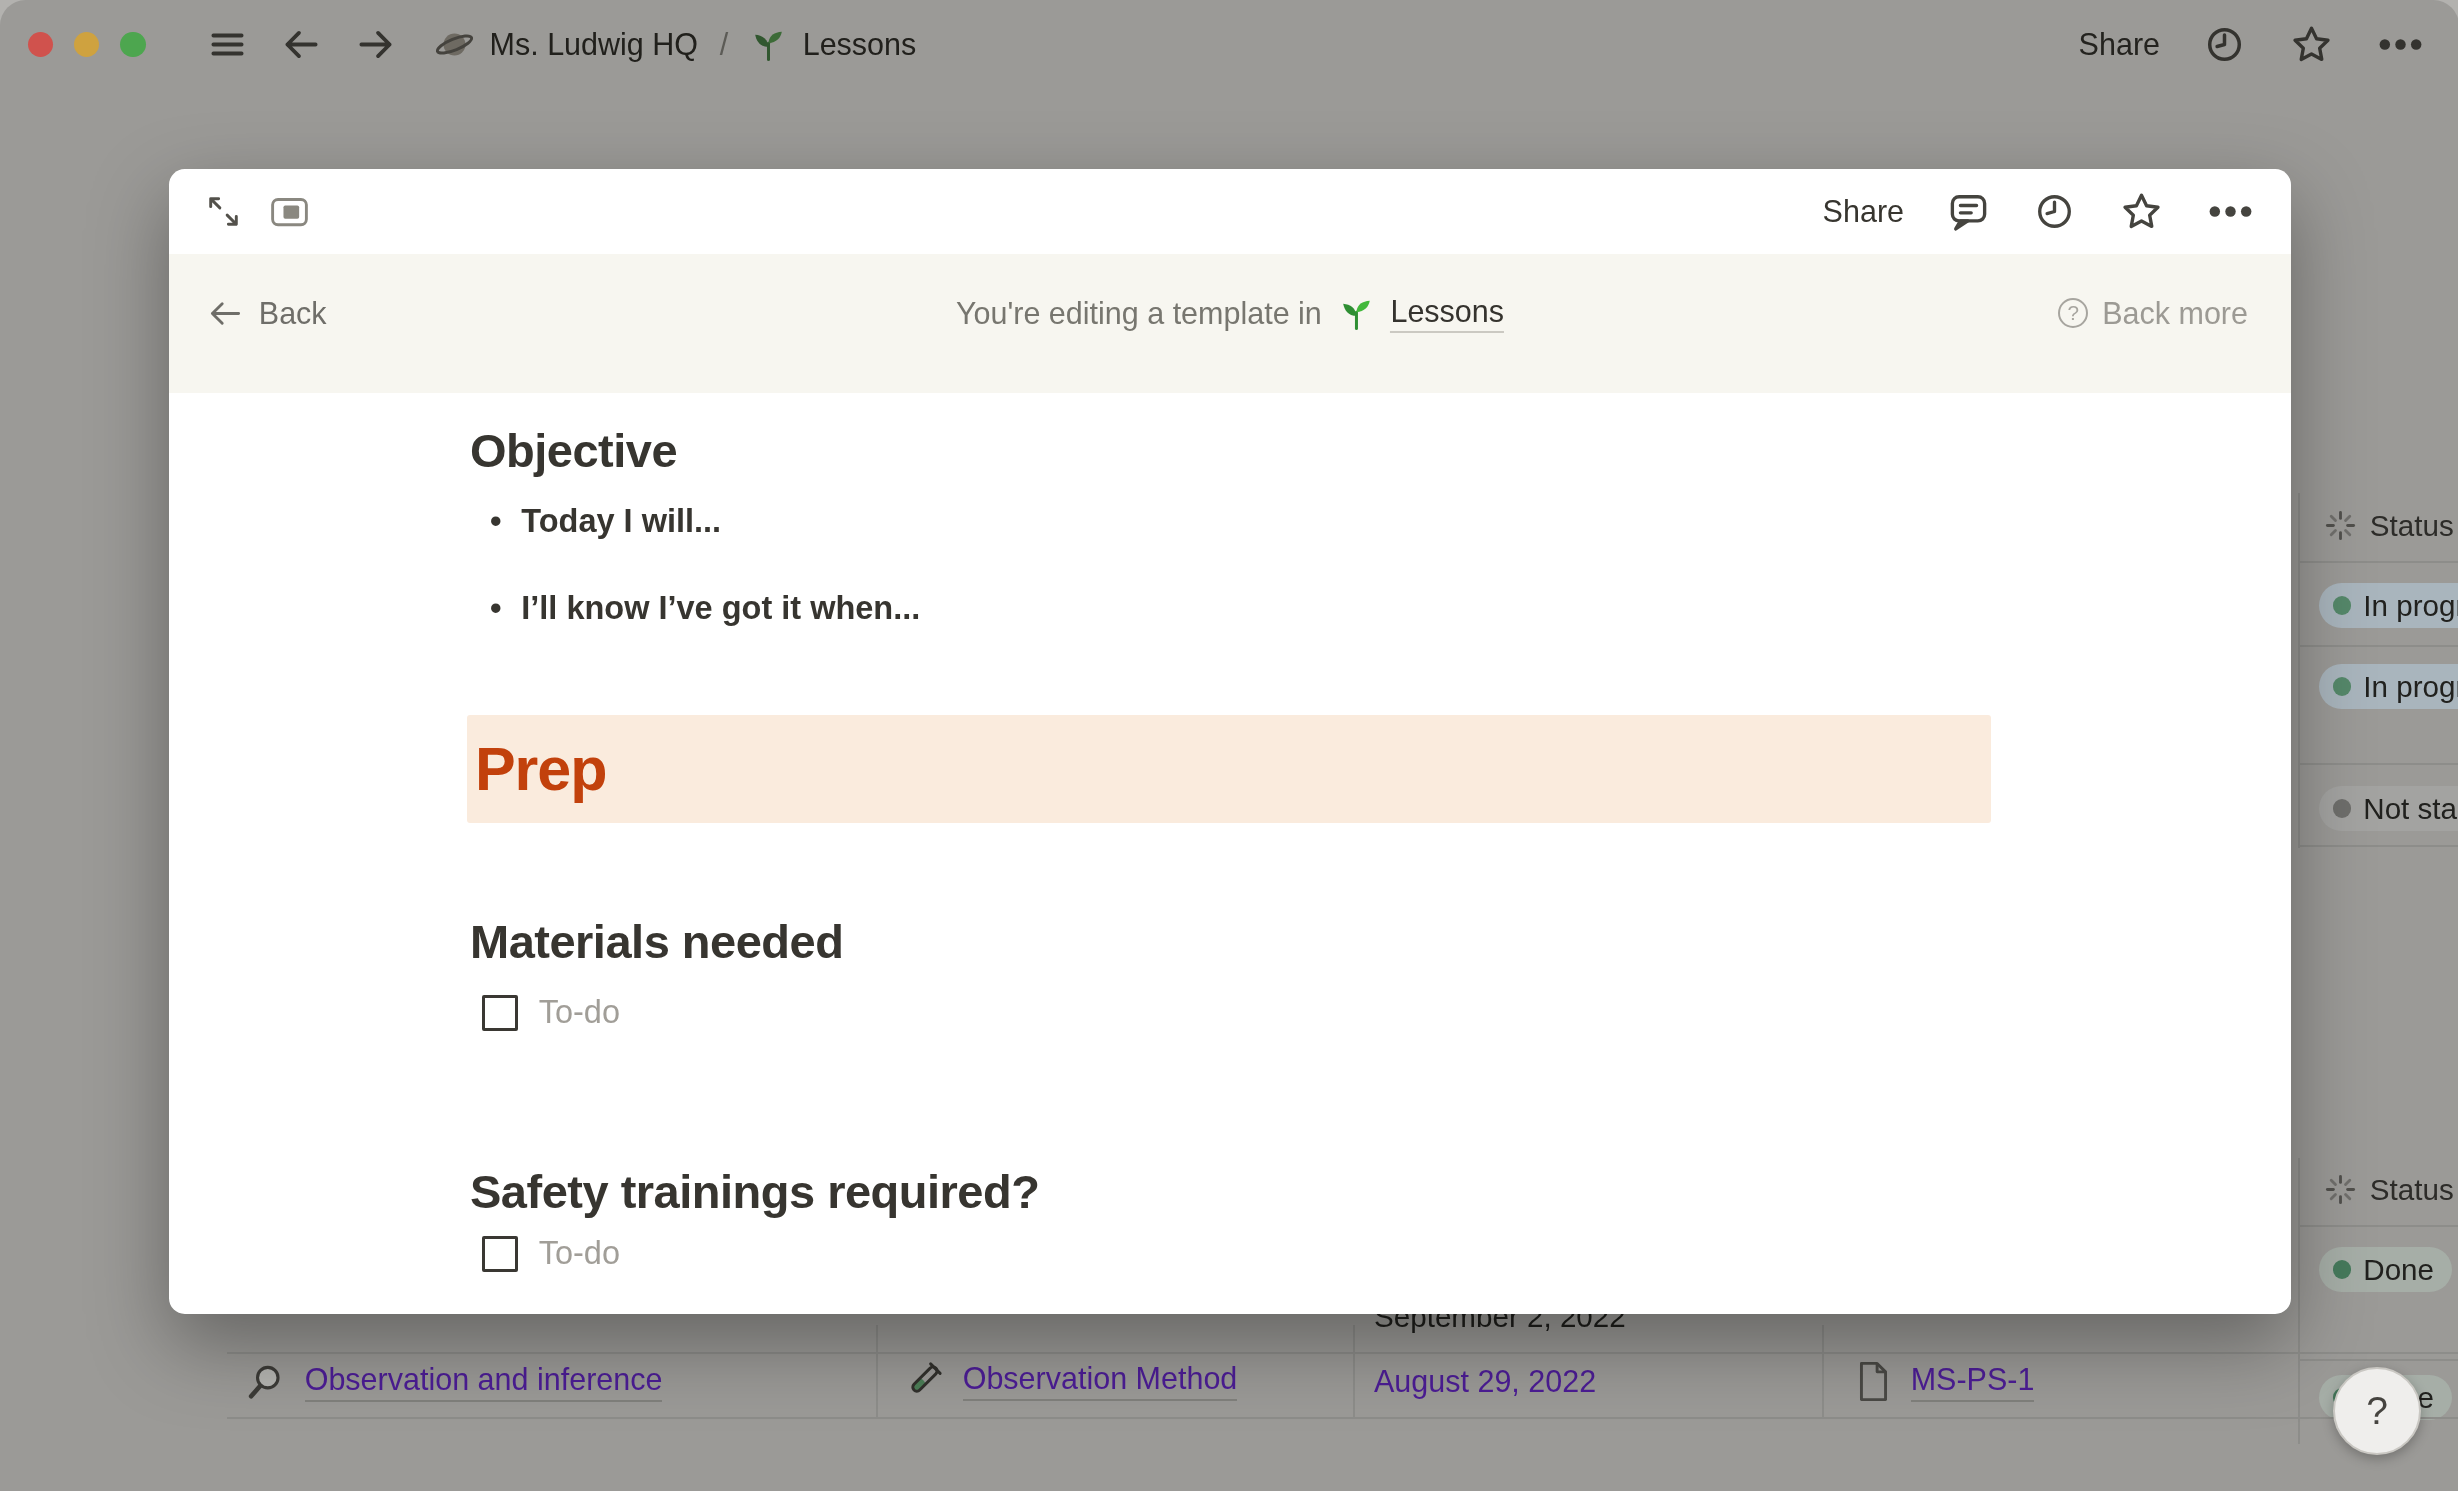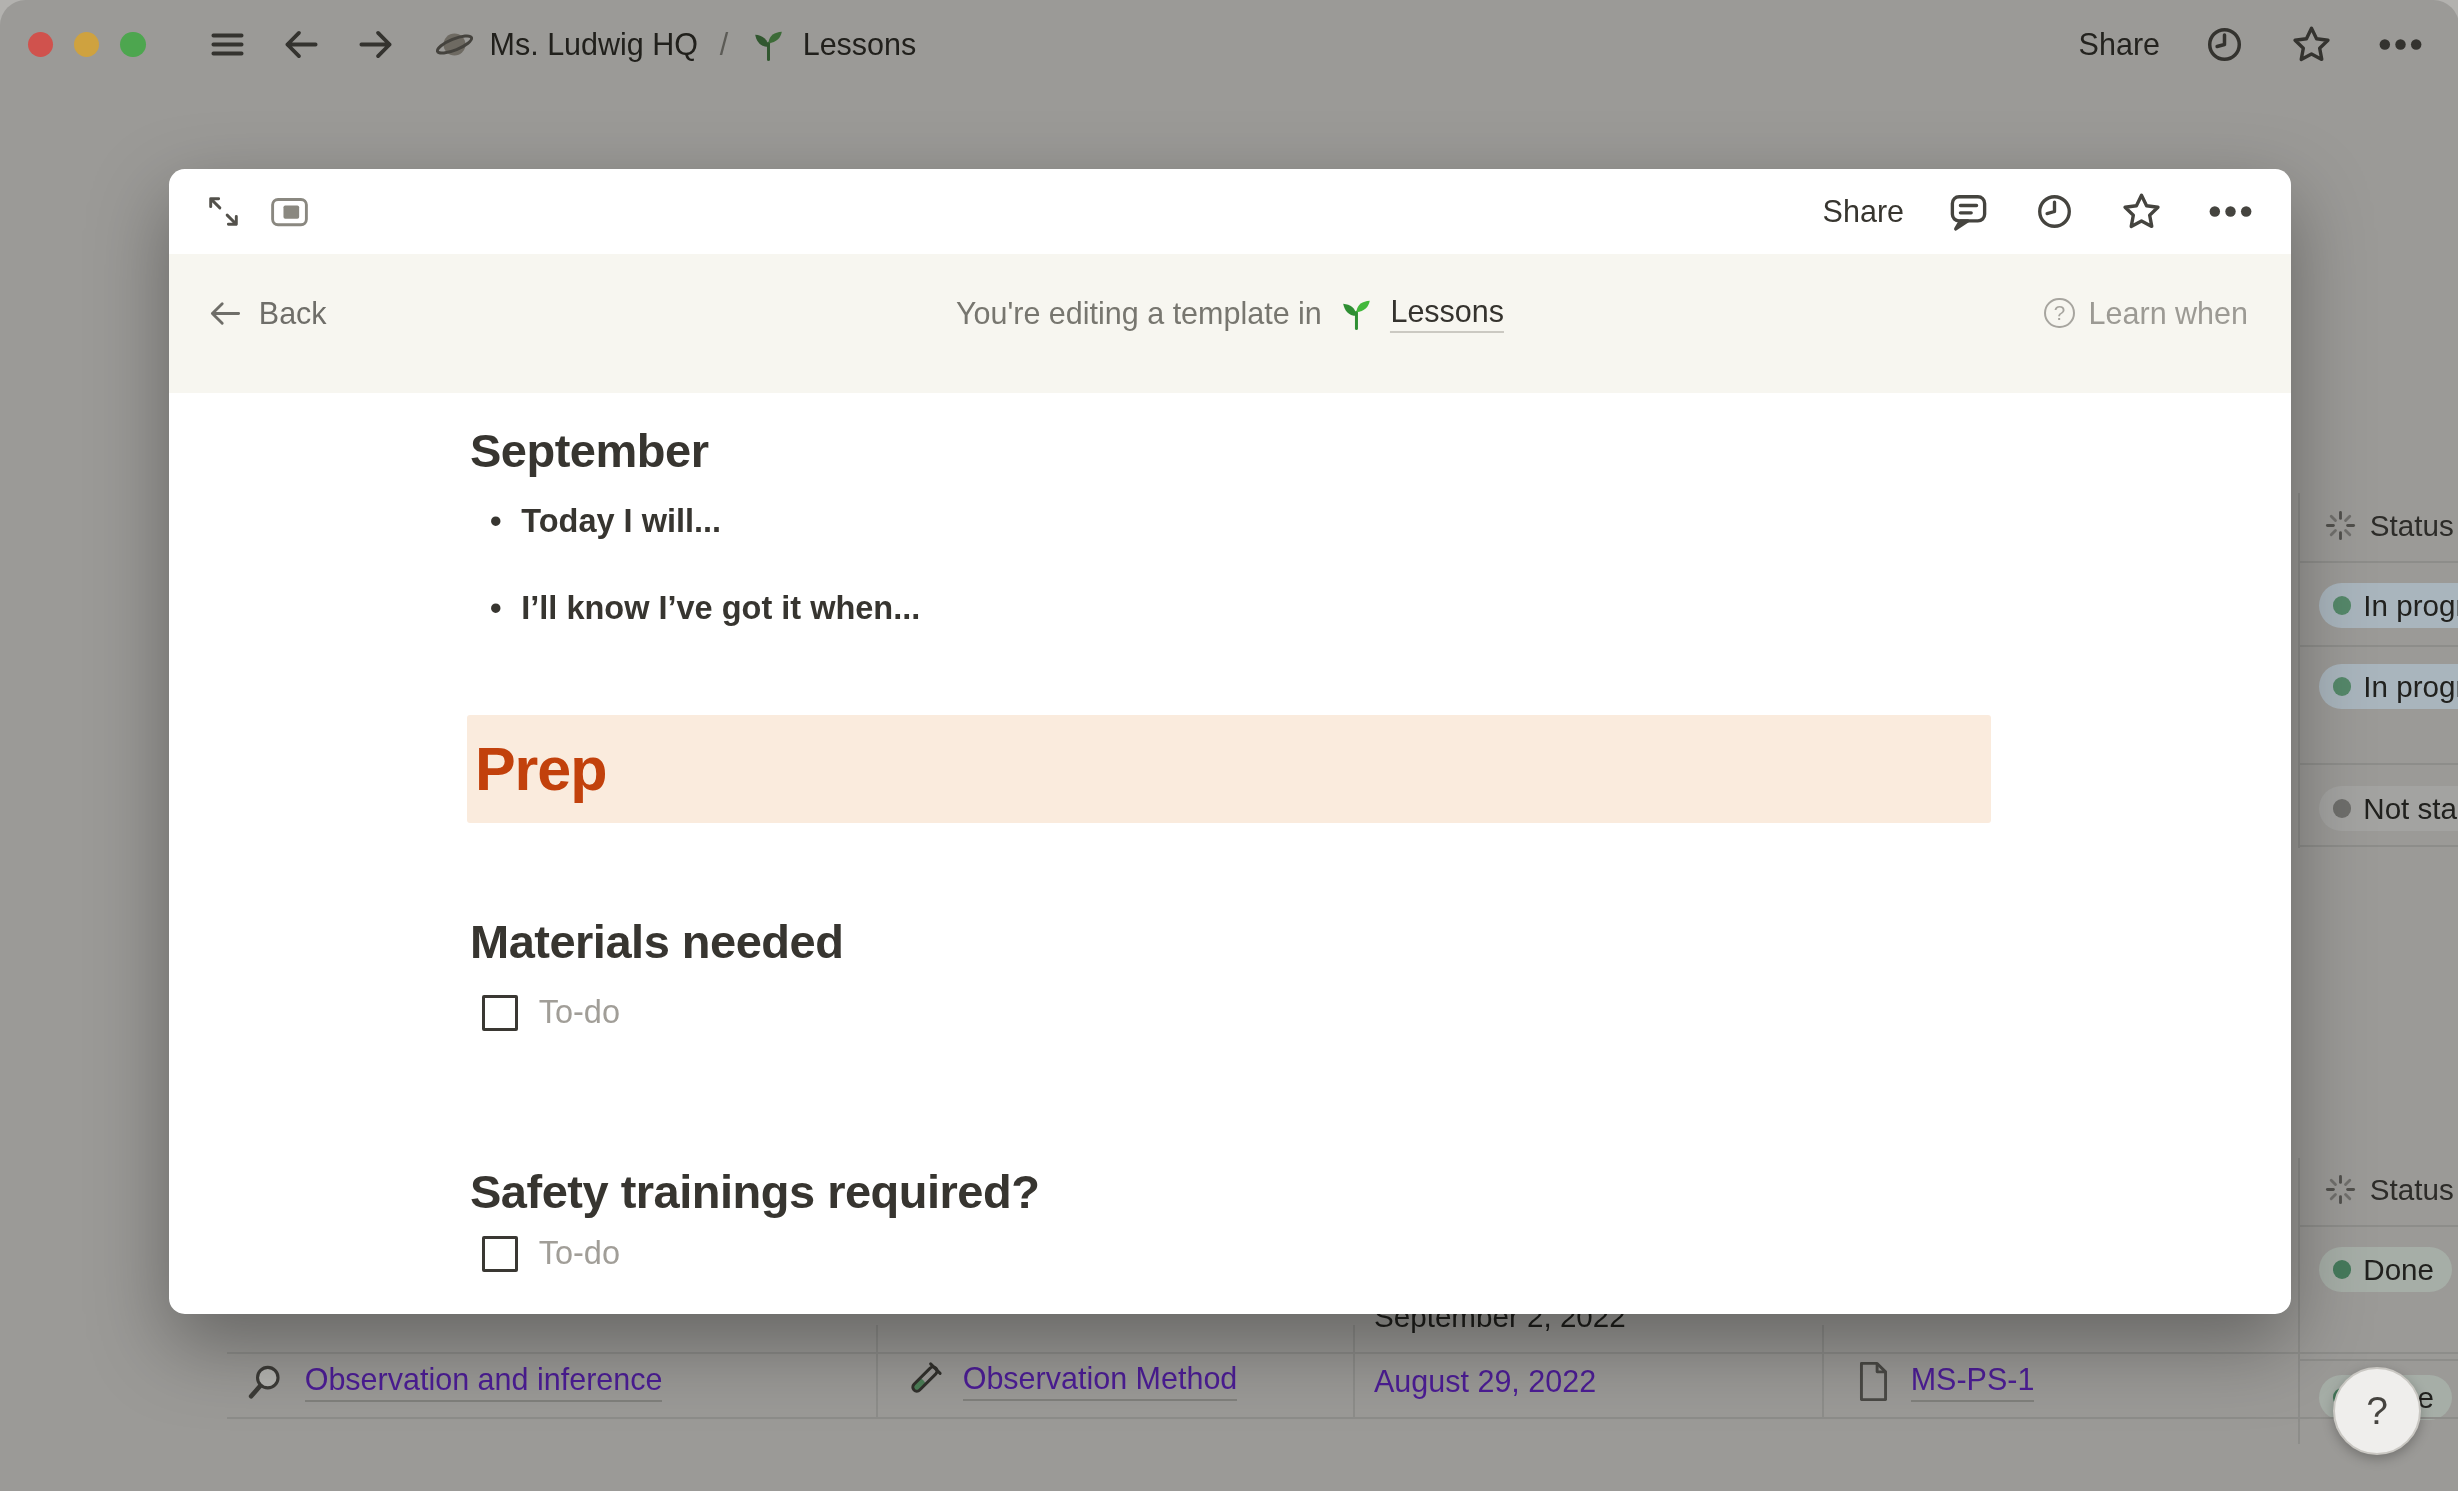--- a/index.html
+++ b/index.html
@@ -319,25 +319,25 @@
             <svg width="37" height="37" viewBox="0 0 32 32">
                 <path d="M16 29V15" stroke="#2f8f33" stroke-width="2.6" stroke-linecap="round" fill="none"></path>
                 <path d="M16 18C9 18 5.5 13 4.5 7.5 11 8 15 11.5 16 17Z" fill="#2f8f33"></path>
                 <path d="M16 14c1-6 5-8.5 11.5-9C26.5 10.5 23 14 16 15Z" fill="#43b93c"></path>
               </svg>
           </span>
           <span class="banner-link">Lessons</span>
         </div>
         <div class="banner-learn">
           <span class="qcircle"></span>
-          <span>Learn when</span>
-        </div>
-      </div>
-
-      <div class="content-h2" style="left:301px;top:254px;">September</div>
+          <span>Back more</span>
+        </div>
+      </div>
+
+      <div class="content-h2" style="left:301px;top:254px;">Objective</div>
       <div class="bullet" style="top:333px;">
         <span>Today I will...</span>
       </div>
       <div class="bullet" style="top:420px;">
         <span>I’ll know I’ve got it when...</span>
       </div>
 
       <div class="prep-block">
         <span class="prep-text">Prep</span>
       </div>

